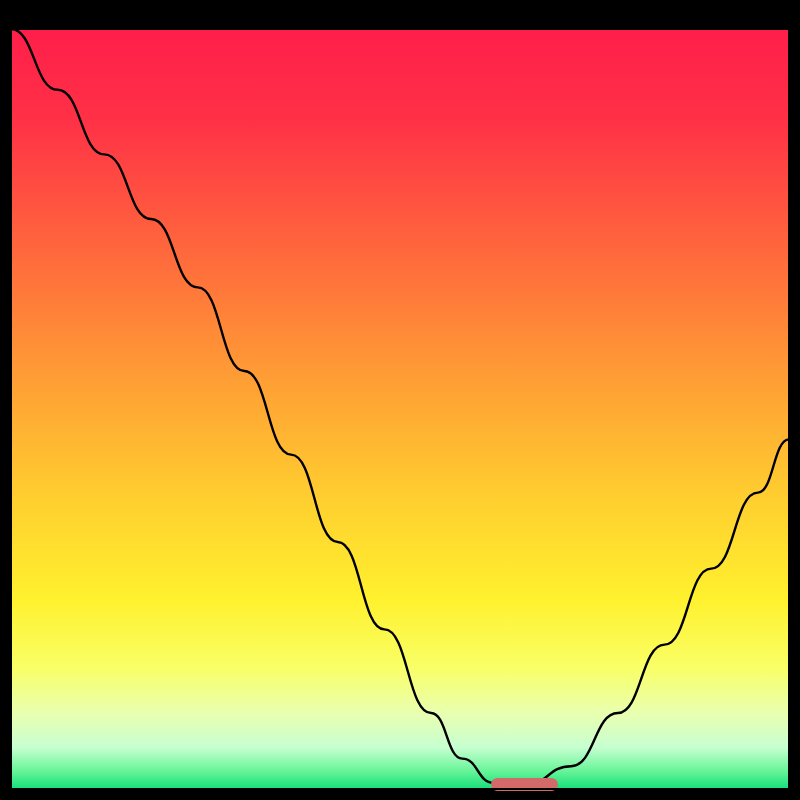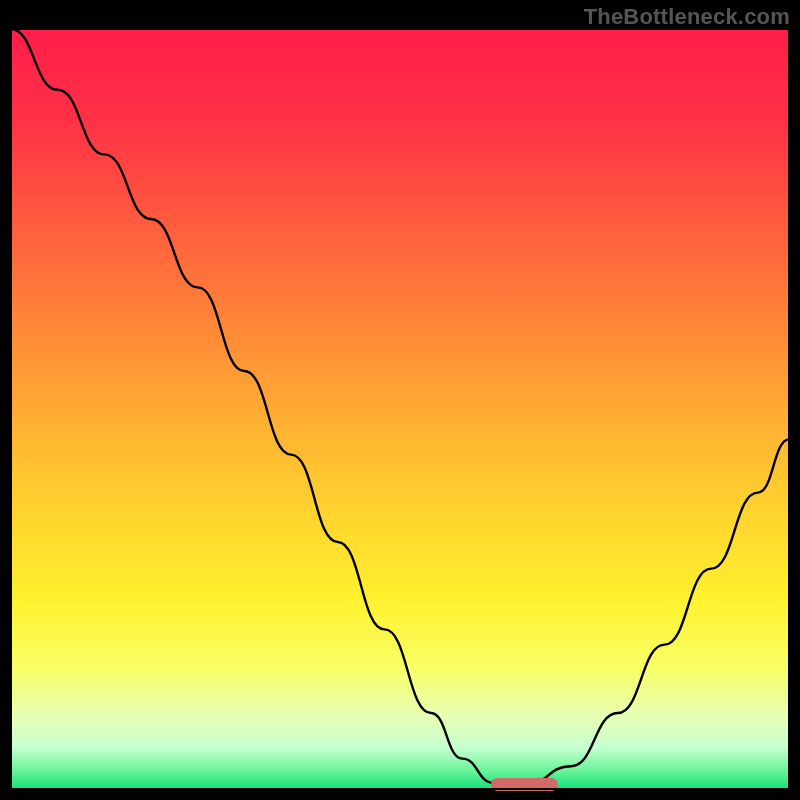--- a/index.html
+++ b/index.html
@@ -26,21 +26,20 @@
     color: #555;
     letter-spacing: 0.2px;
     user-select: none;
   }
   svg { display: block; }
 </style>
 </head>
 <body>
 
 <div class="stage">
-  <div class="watermark">TheBottleneck.com</div>
   <svg id="plot-svg" width="800" height="800" viewBox="0 0 800 800">
       <defs>
         <linearGradient id="bg-grad" x1="0" y1="0" x2="0" y2="1">
           <stop offset="0%" stop-color="#ff1e4a"></stop>
           <stop offset="12%" stop-color="#ff3146"></stop>
           <stop offset="30%" stop-color="#ff6a3c"></stop>
           <stop offset="48%" stop-color="#ffa434"></stop>
           <stop offset="62%" stop-color="#ffcf2f"></stop>
           <stop offset="75%" stop-color="#fff12e"></stop>
           <stop offset="84%" stop-color="#f9ff66"></stop>

